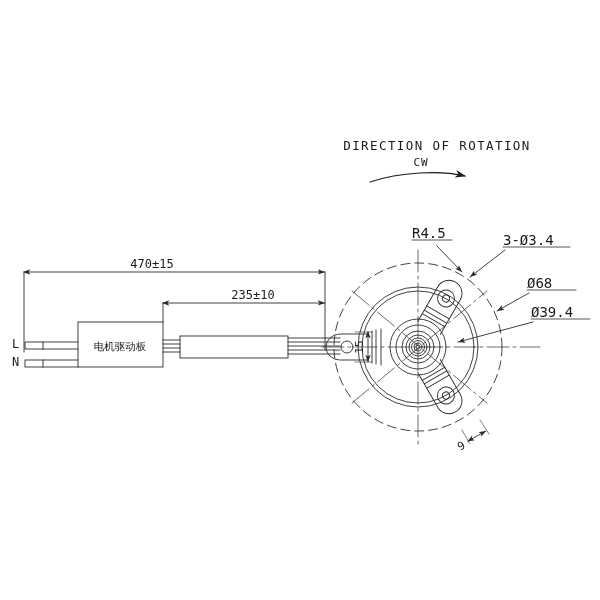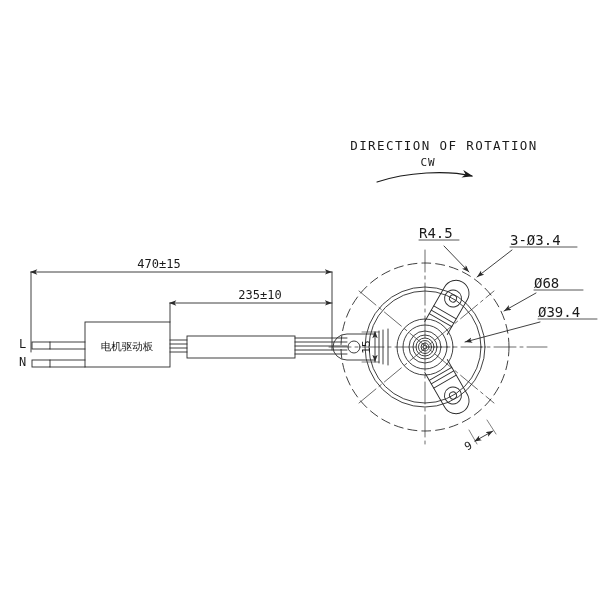--- a/index.html
+++ b/index.html
@@ -1,18 +1,18 @@
 <!DOCTYPE html>
 <html><head>
 <meta charset="utf-8">
 <style>
   html,body{margin:0;padding:0;background:#ffffff;}
   body{width:600px;height:600px;overflow:hidden;
        font-family:"DejaVu Sans Mono","Liberation Mono",monospace;}
-  #canvas{position:relative;width:580px;height:600px;background:#ffffff;margin-left:7px;}
+  #canvas{position:relative;width:580px;height:600px;background:#ffffff;}
   svg{display:block;}
   .lbl{font-family:"DejaVu Sans Mono","Liberation Mono",monospace;fill:#1a1a1a;}
 </style>
 </head>
 <body>
 
 <div id="canvas">
 <svg width="600" height="600" viewBox="0 0 600 600">
 
   <defs>

